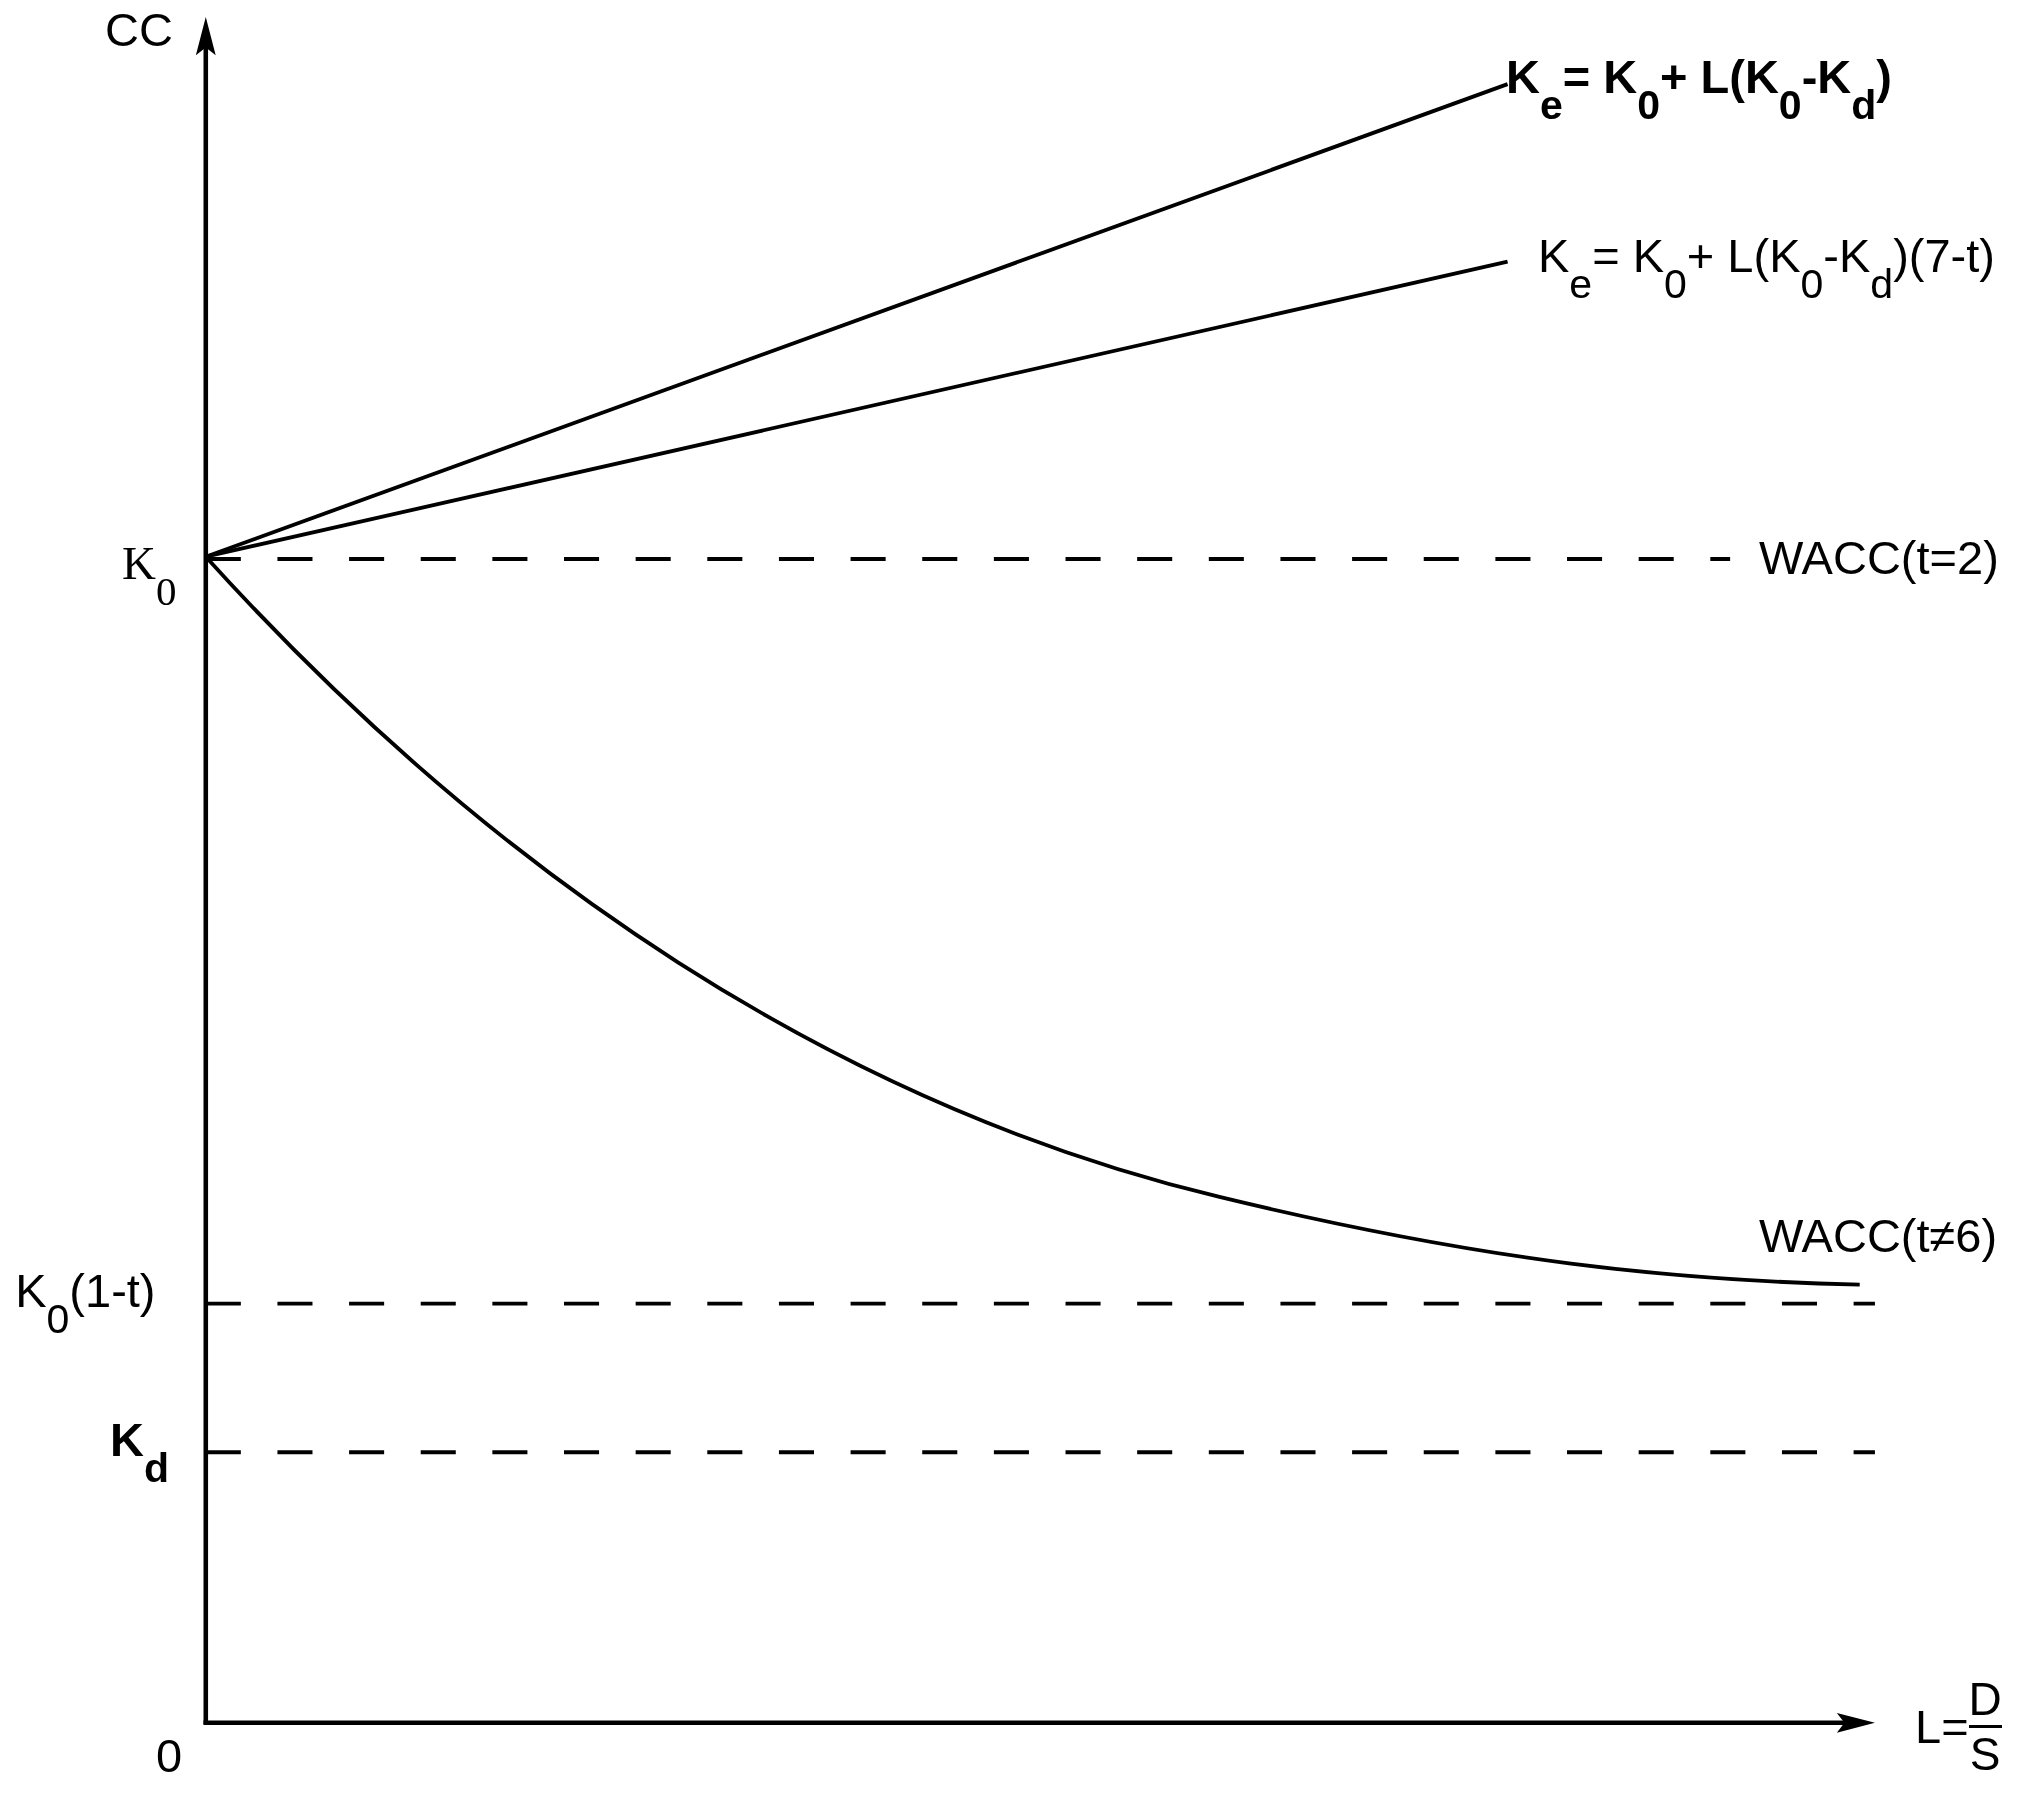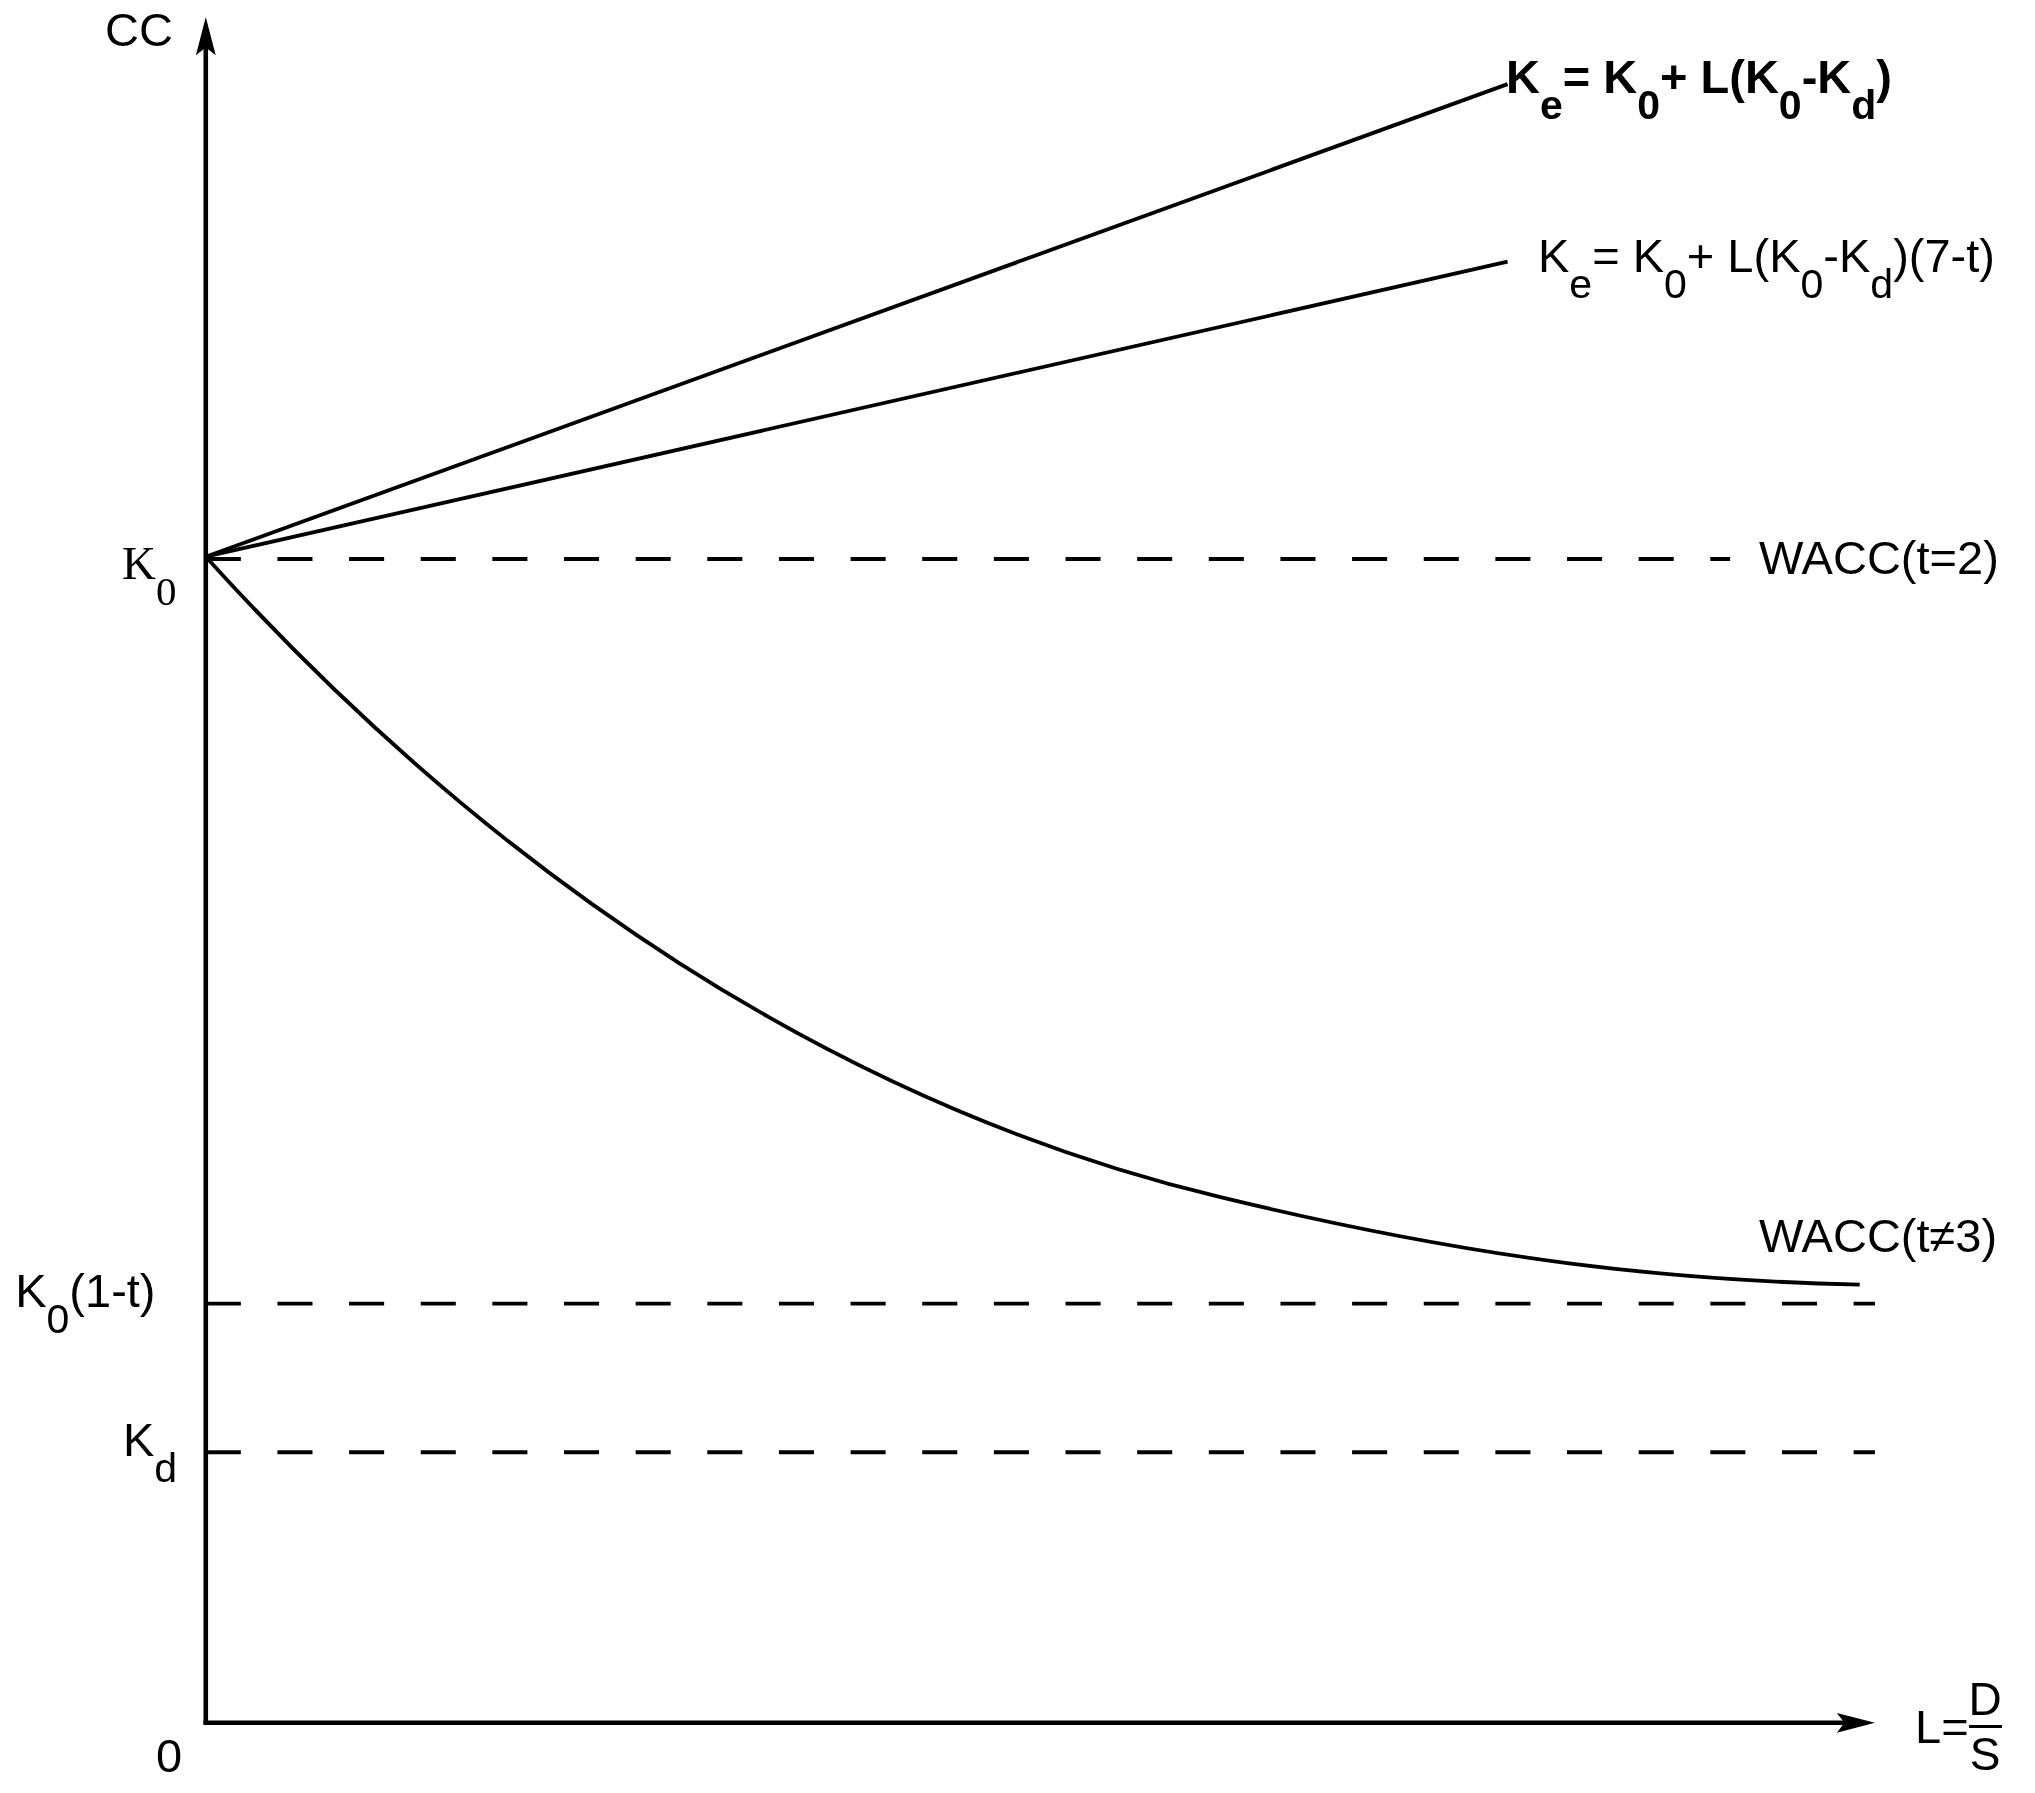--- a/index.html
+++ b/index.html
@@ -42,25 +42,25 @@
 <div class="lbl" style="left:1915px;top:1676px;">
   <span style="vertical-align:middle;">L=</span><span class="frac"><span>D</span><span class="bar"></span><span>S</span></span>
 </div>
 
 <div class="lbl" style="left:122px;top:540px;font-family:Liberation Serif, serif;">
   <span>K</span><span class="sub">0</span>
 </div>
 <div class="lbl" style="left:15.2px;top:1267px;text-align:right;">
   <span>K</span><span class="sub">0</span><span>(1-t)</span>
 </div>
-<div class="lbl" style="left:123px;top:1416px;">
+<div class="lbl" style="left:110px;top:1416px;font-weight:bold;">
   <span>K</span><span class="sub">d</span>
 </div>
 
 <div class="lbl" style="left:1506px;top:53px;font-weight:bold;">
   <span>K</span><span class="sub">e</span><span>= K</span><span class="sub">0</span><span>+ L(K</span><span class="sub">0</span><span>-K</span><span class="sub">d</span><span>)</span>
 </div>
 <div class="lbl" style="left:1538px;top:232px;">
   <span>K</span><span class="sub">e</span><span>= K</span><span class="sub">0</span><span>+ L(K</span><span class="sub">0</span><span>-K</span><span class="sub">d</span><span>)(7-t)</span>
 </div>
 <div class="lbl" style="left:1759px;top:534px;">WACC(t=2)</div>
-<div class="lbl" style="left:1759px;top:1212px;">WACC(t≠3)</div>
+<div class="lbl" style="left:1759px;top:1212px;">WACC(t≠6)</div>
 
 
 </body></html>

